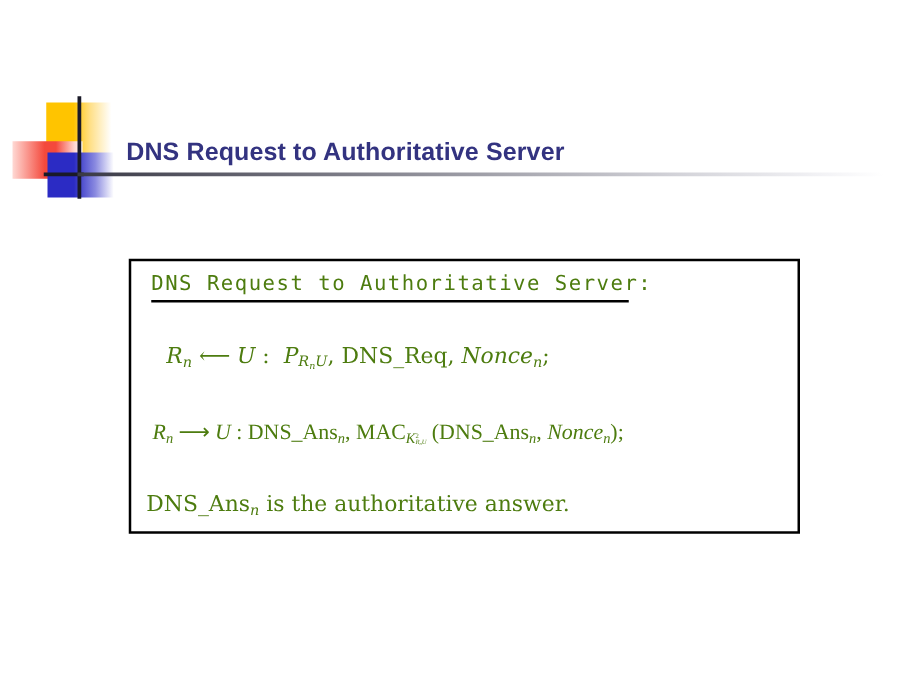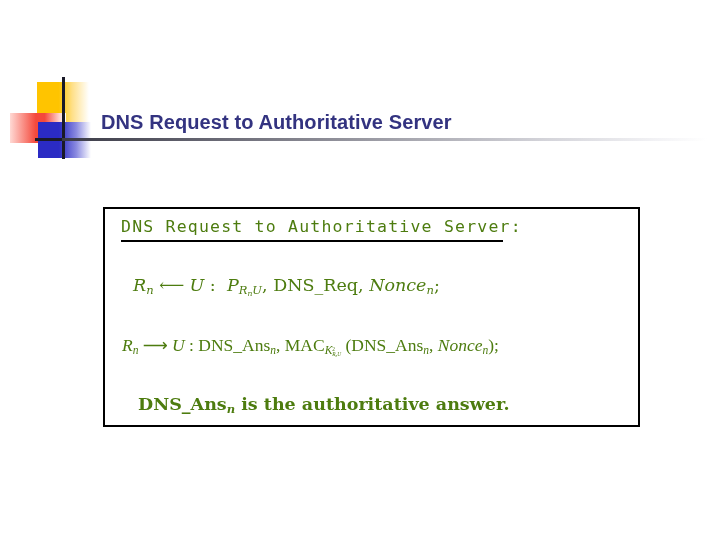--- a/index.html
+++ b/index.html
@@ -157,21 +157,21 @@
     left: 0;
     top: -0.12em;
     font-size: 0.46em;
     font-style: italic;
     white-space: nowrap;
   }
   .arrow { letter-spacing: -0.02em; }
 
   #fig-line-1 { left: 12px; top: 66px; margin-left: 16px; }
   #fig-line-2 { left: 17px; top: 126px; font-family: Liberation Serif, serif; }
-  #fig-line-3 { left: 33px; top: 185px; font-weight: bold; }
+  #fig-line-3 { left: 12px; top: 185px; }
 </style>
 </head>
 <body>
 
 <div id="slide-header">
 
   <div class="logo-block" id="logo-yellow"></div>
   <div class="logo-block" id="logo-red"></div>
   <div class="logo-block" id="logo-blue"></div>
   <div class="logo-block" id="logo-vline"></div>

